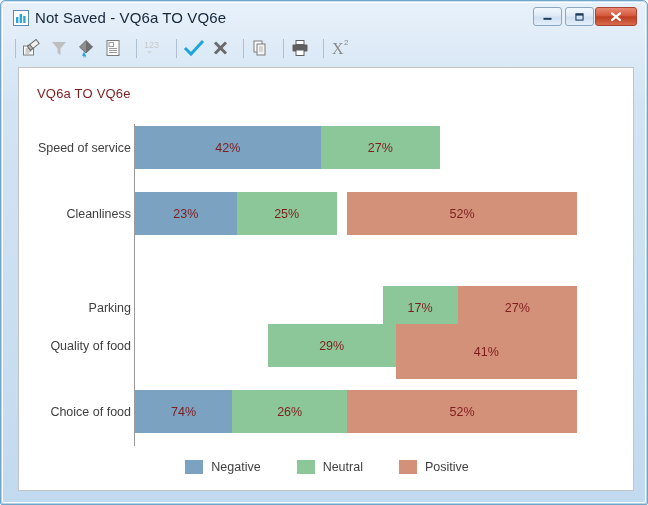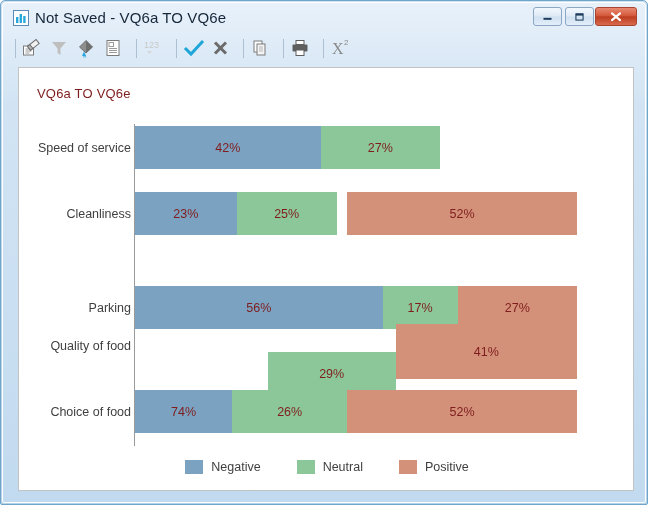--- a/index.html
+++ b/index.html
@@ -319,35 +319,32 @@
                   <span>25%</span>
                 </div>
                 <div class="seg" style="left: 212.16px; width: 229.84px; height: 43px; background: rgb(212, 145, 122);">
                   <span>52%</span>
                 </div>
               </div>
             </div>
             <div class="row" style="top: 190px; margin-top: 28px;">
               <div class="row-label">Parking</div>
               <div class="bars">
-                <div class="seg" style="left: 0px; width: 247.52px; height: 43px; background: rgb(123, 162, 193);">
-                  <span>56%</span>
-                </div>
                 <div class="seg" style="left: 247.52px; width: 75.14px; height: 43px; background: rgb(140, 199, 154);">
                   <span>17%</span>
                 </div>
                 <div class="seg" style="left: 322.66px; width: 119.34px; height: 43px; background: rgb(212, 145, 122);">
                   <span>27%</span>
                 </div>
               </div>
             </div>
             <div class="row" style="top: 256px;">
               <div class="row-label">Quality of food</div>
               <div class="bars">
-                <div class="seg" style="left: 132.6px; width: 128.18px; height: 43px; background: rgb(140, 199, 154); margin-top: 28px;">
+                <div class="seg" style="left: 132.6px; width: 128.18px; height: 43px; background: rgb(140, 199, 154);">
                   <span>29%</span>
                 </div>
                 <div class="seg" style="left: 260.78px; width: 181.22px; height: 55px; background: rgb(212, 145, 122);">
                   <span>41%</span>
                 </div>
               </div>
             </div>
             <div class="row" style="top: 322px;">
               <div class="row-label">Choice of food</div>
               <div class="bars">

